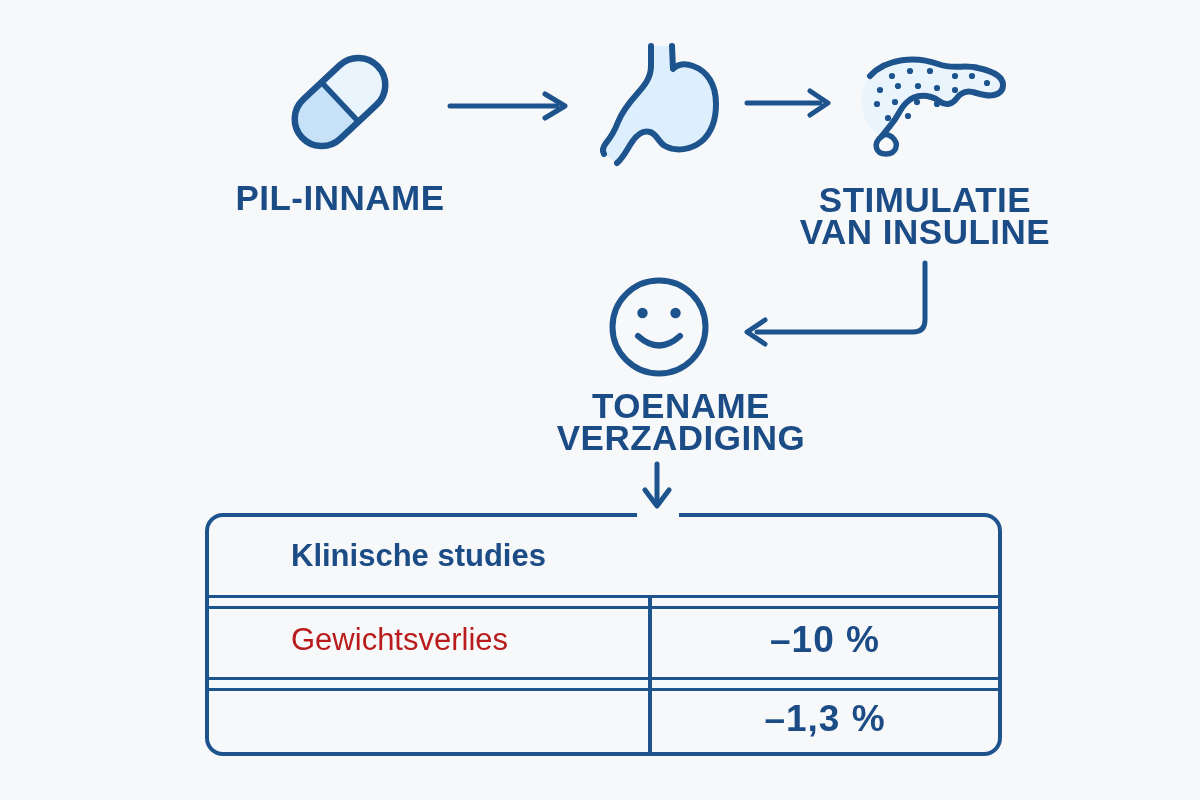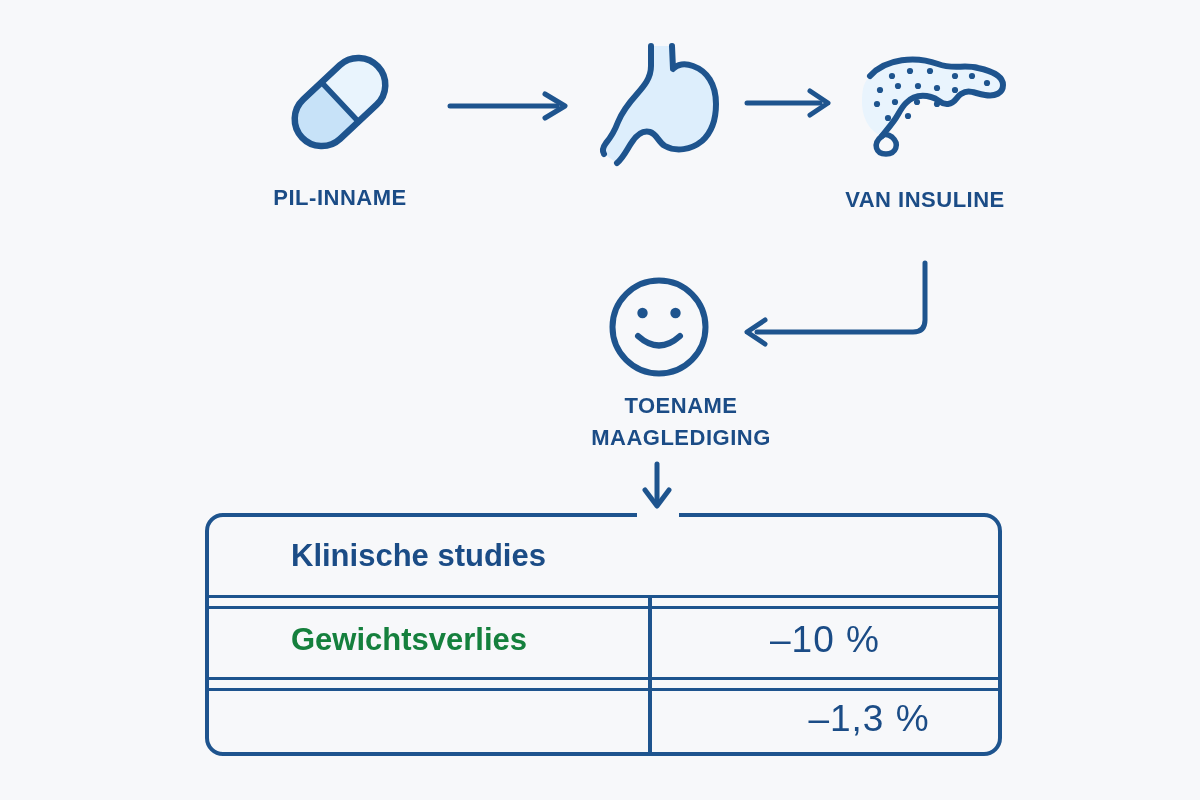--- a/index.html
+++ b/index.html
@@ -1,39 +1,39 @@
 <!DOCTYPE html>
 <html><head>
 <meta charset="utf-8">
 <style>
   html,body{margin:0;padding:0;background:#e9ebee;}
   .stage{position:relative;width:1200px;height:800px;background:#f7f8fa;overflow:hidden;
          font-family:"Liberation Sans", sans-serif;}
   .caps-label{position:absolute;width:260px;text-align:center;color:#1b4c86;font-weight:bold;
-              font-size:22px;line-height:32px;letter-spacing:0.5px;white-space:nowrap;}
+              font-size:35px;line-height:32px;letter-spacing:0.5px;white-space:nowrap;}
   .caps-label span{display:block;}
   svg{position:absolute;overflow:visible;}
   .stroke{stroke:#1e548e;fill:none;stroke-linecap:round;stroke-linejoin:round;}
   
   .ktable{position:absolute;left:205px;top:513px;width:789px;height:235px;
           border:4px solid #1e548e;border-radius:18px;}
   .gap-mask{position:absolute;left:428px;top:-5px;width:42px;height:6px;background:#f7f8fa;}
   .hdiv{position:absolute;left:0;right:0;height:8px;border-top:3px solid #1e548e;
         border-bottom:3px solid #1e548e;}
   .hdiv1{top:78px;} .hdiv2{top:160px;}
   .vline{position:absolute;left:439px;top:80px;bottom:0;width:4px;background:#1e548e;}
   .t-title{position:absolute;left:82px;top:0;height:88px;line-height:78px;
            color:#1b4c86;font-weight:bold;font-size:31px;}
-  .t-label{position:absolute;left:82px;color:#15803d;font-weight:bold;font-size:31px;}
+  .t-label{position:absolute;left:82px;color:#b91c1c;font-weight:normal;font-size:31px;}
   .t-label.r1{top:86px;height:74px;line-height:74px;}
   .t-label.r2{top:168px;height:67px;line-height:67px;}
   .t-value{position:absolute;left:443px;width:346px;text-align:center;color:#1b4c86;
-           font-weight:normal;font-size:37px;letter-spacing:1px;}
+           font-weight:bold;font-size:37px;letter-spacing:1px;}
   .t-value.r1{top:86px;height:74px;line-height:74px;}
-  .t-value.r2{top:168px;height:67px;line-height:67px;margin-left:44px;}
+  .t-value.r2{top:168px;height:67px;line-height:67px;}
 </style>
 </head>
 <body>
 
 <div class="stage">
 
   <svg style="left:280px;top:40px" width="120" height="120" viewBox="0 0 120 120">
     <g transform="rotate(-43 60 62)">
       <path d="M60 35 H35 C20 35 8 47 8 62 C8 77 20 89 35 89 H60 Z" fill="#c7e2f8"></path>
       <path d="M60 35 H85 C100 35 112 47 112 62 C112 77 100 89 85 89 H60 Z" fill="#e9f4fd"></path>
@@ -87,38 +87,39 @@
       <circle cx="79" cy="52" r="3.1"></circle>
         <circle cx="30" cy="66" r="3.1"></circle>
         <circle cx="50" cy="64" r="3.1"></circle>
     </g>
   </svg>
 
   <div class="caps-label" style="left:210px;top:182px">
     <span>PIL-INNAME</span>
   </div>
   <div class="caps-label" style="left:795px;top:184px">
+    <span>STIMULATIE</span>
     <span>VAN INSULINE</span>
   </div>
 
   <svg style="left:735px;top:258px" width="200" height="95" viewBox="0 0 200 95">
     <path d="M190 5 L190 62 Q190 74 178 74 L22 74" class="stroke" stroke-width="5"></path>
     <path d="M30 62 L12 74 L30 86" class="stroke" stroke-width="5"></path>
   </svg>
 
   <svg style="left:606px;top:274px" width="106" height="106" viewBox="0 0 106 106">
     <circle cx="53" cy="53" r="46.5" fill="#d9ecfb" class="stroke" stroke-width="6"></circle>
     <circle cx="36.5" cy="39" r="5.2" fill="#1e548e" stroke="none"></circle>
     <circle cx="69.5" cy="39" r="5.2" fill="#1e548e" stroke="none"></circle>
     <path d="M32 62 Q53 81 74 62" class="stroke" stroke-width="6"></path>
   </svg>
 
   <div class="caps-label" style="left:551px;top:390px">
     <span>TOENAME</span>
-    <span>MAAGLEDIGING</span>
+    <span>VERZADIGING</span>
   </div>
 
   <svg style="left:637px;top:462px" width="40" height="50" viewBox="0 0 40 50">
     <path d="M20 2 V38" class="stroke" stroke-width="5"></path>
     <path d="M8 28 L20 44 L32 28" class="stroke" stroke-width="5"></path>
   </svg>
 
   <div class="ktable">
     <div class="gap-mask"></div>
     <div class="hdiv hdiv1"></div>

